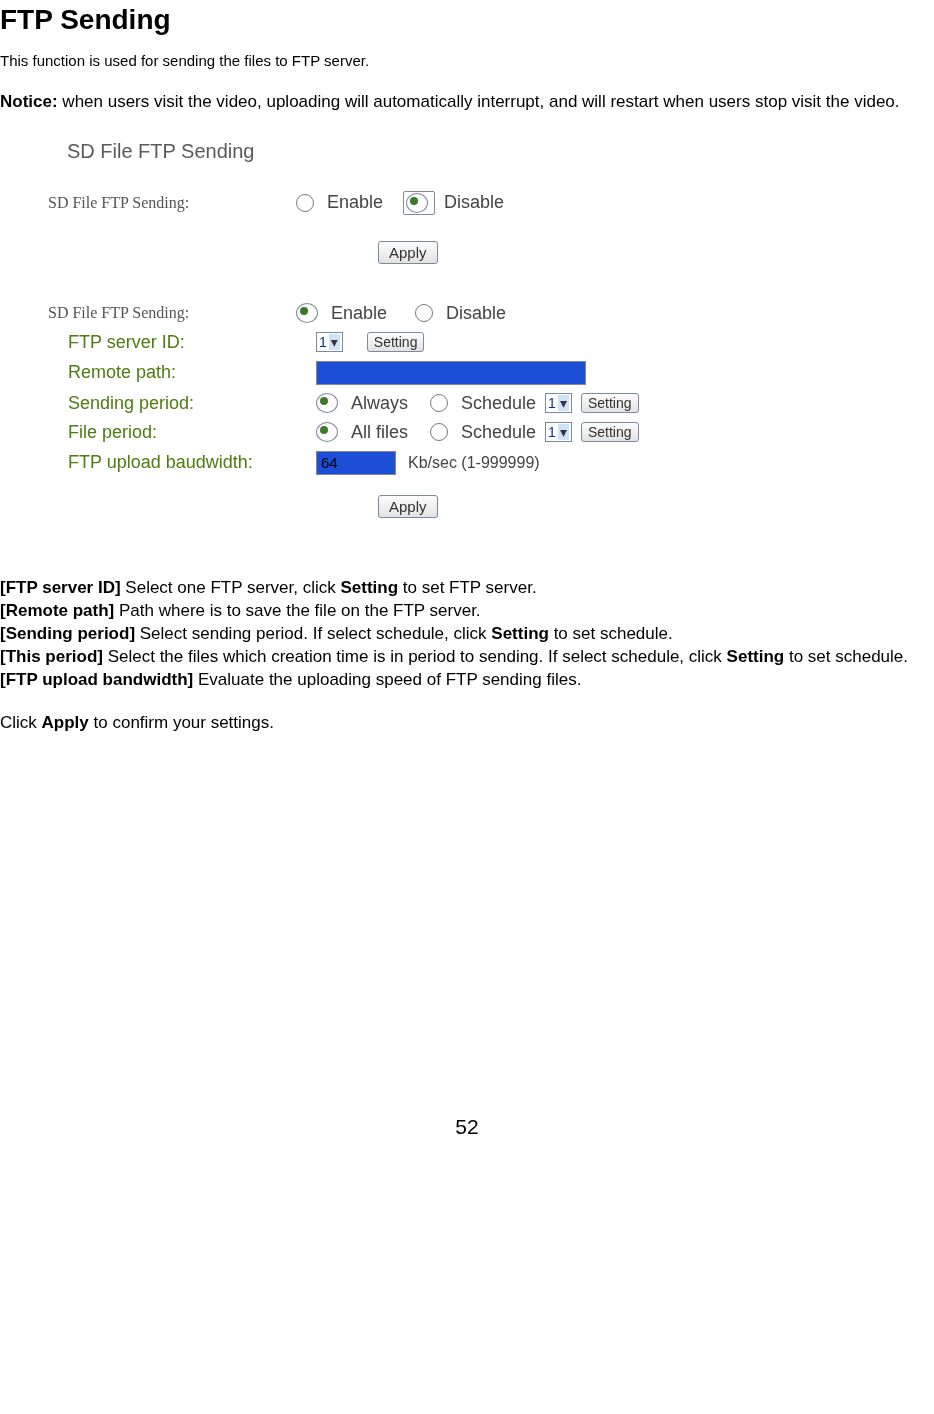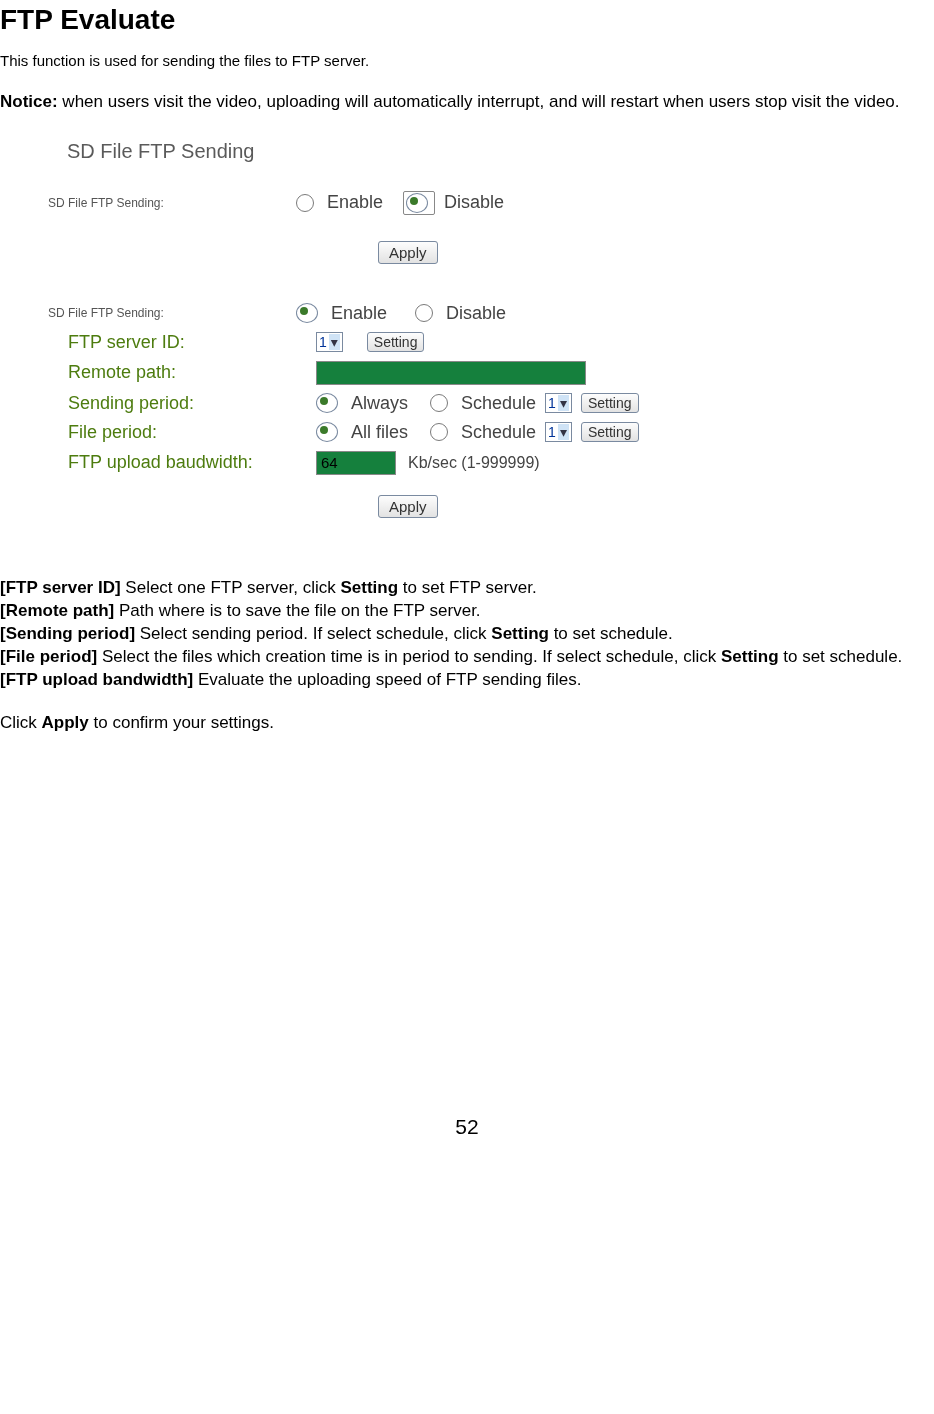--- a/index.html
+++ b/index.html
@@ -36,23 +36,24 @@
     margin-bottom: 28px;
     margin-left: 37px;
   }
   .row {
     display: flex;
     align-items: center;
     margin-bottom: 8px;
   }
   .label {
     width: 248px;
-    font-size: 12px;
+    font-size: 16px;
     color: #555;
     padding-left: 18px;
+    font-family: Liberation Serif, serif;
   }
   .label2 {
     width: 248px;
     font-size: 18px;
     color: #4d7c0f;
     padding-left: 38px;
   }
   .ctrl {
     display: flex;
     align-items: center;
@@ -113,42 +114,42 @@
     background:#cfe3f6;
     padding:0 2px;
     margin-left:2px;
     color:#334;
   }
   .txt {
     border:1px solid #888;
     font-size:15px;
     padding:2px 4px;
     height:18px;
-    background:#15803d;
+    background:#1d4ed8;
   }
   .txt.wide { width: 260px; }
   .txt.small { width: 70px; }
   .unit { color:#444; font-size:16px; margin-left:3px;}
   .defs {
     margin-top: 60px;
     line-height: 1.35;
   }
   .defs div { margin:0; }
   .footer-space { height: 380px; }
   .page-num {
     text-align:center;
     font-size:21px;
     margin-bottom:6px;
   }
 </style>
 </head>
 <body>
 
 <div class="page">
-  <h1>FTP Evaluate</h1>
+  <h1>FTP Sending</h1>
 
   <p class="intro">This function is used for sending the files to FTP server.</p>
 
   <p class="notice">
     <b>Notice:</b><span> when users visit the video, uploading will automatically interrupt, and will restart when users stop visit the video.</span>
   </p>
 
   <div class="panel-block">
     <div class="panel-title">SD File FTP Sending</div>
 
@@ -242,21 +243,21 @@
     <div>
       <b>[FTP server ID]</b><span> Select one FTP server, click </span><b>Setting</b><span> to set FTP server.</span>
     </div>
     <div>
       <b>[Remote path]</b><span> Path where is to save the file on the FTP server.</span>
     </div>
     <div>
       <b>[Sending period]</b><span> Select sending period. If select schedule, click </span><b>Setting</b><span> to set schedule.</span>
     </div>
     <div style="text-align:justify;">
-      <b>[File period]</b><span> Select the files which creation time is in period to sending. If select schedule, click </span><b>Setting</b><span> to set schedule.</span>
+      <b>[This period]</b><span> Select the files which creation time is in period to sending. If select schedule, click </span><b>Setting</b><span> to set schedule.</span>
     </div>
     <div>
       <b>[FTP upload bandwidth]</b><span> Evaluate the uploading speed of FTP sending files.</span>
     </div>
     <div style="margin-top:20px;">
       <span>Click </span><b>Apply</b><span> to confirm your settings.</span>
     </div>
   </div>
 
   <div class="footer-space"></div>

